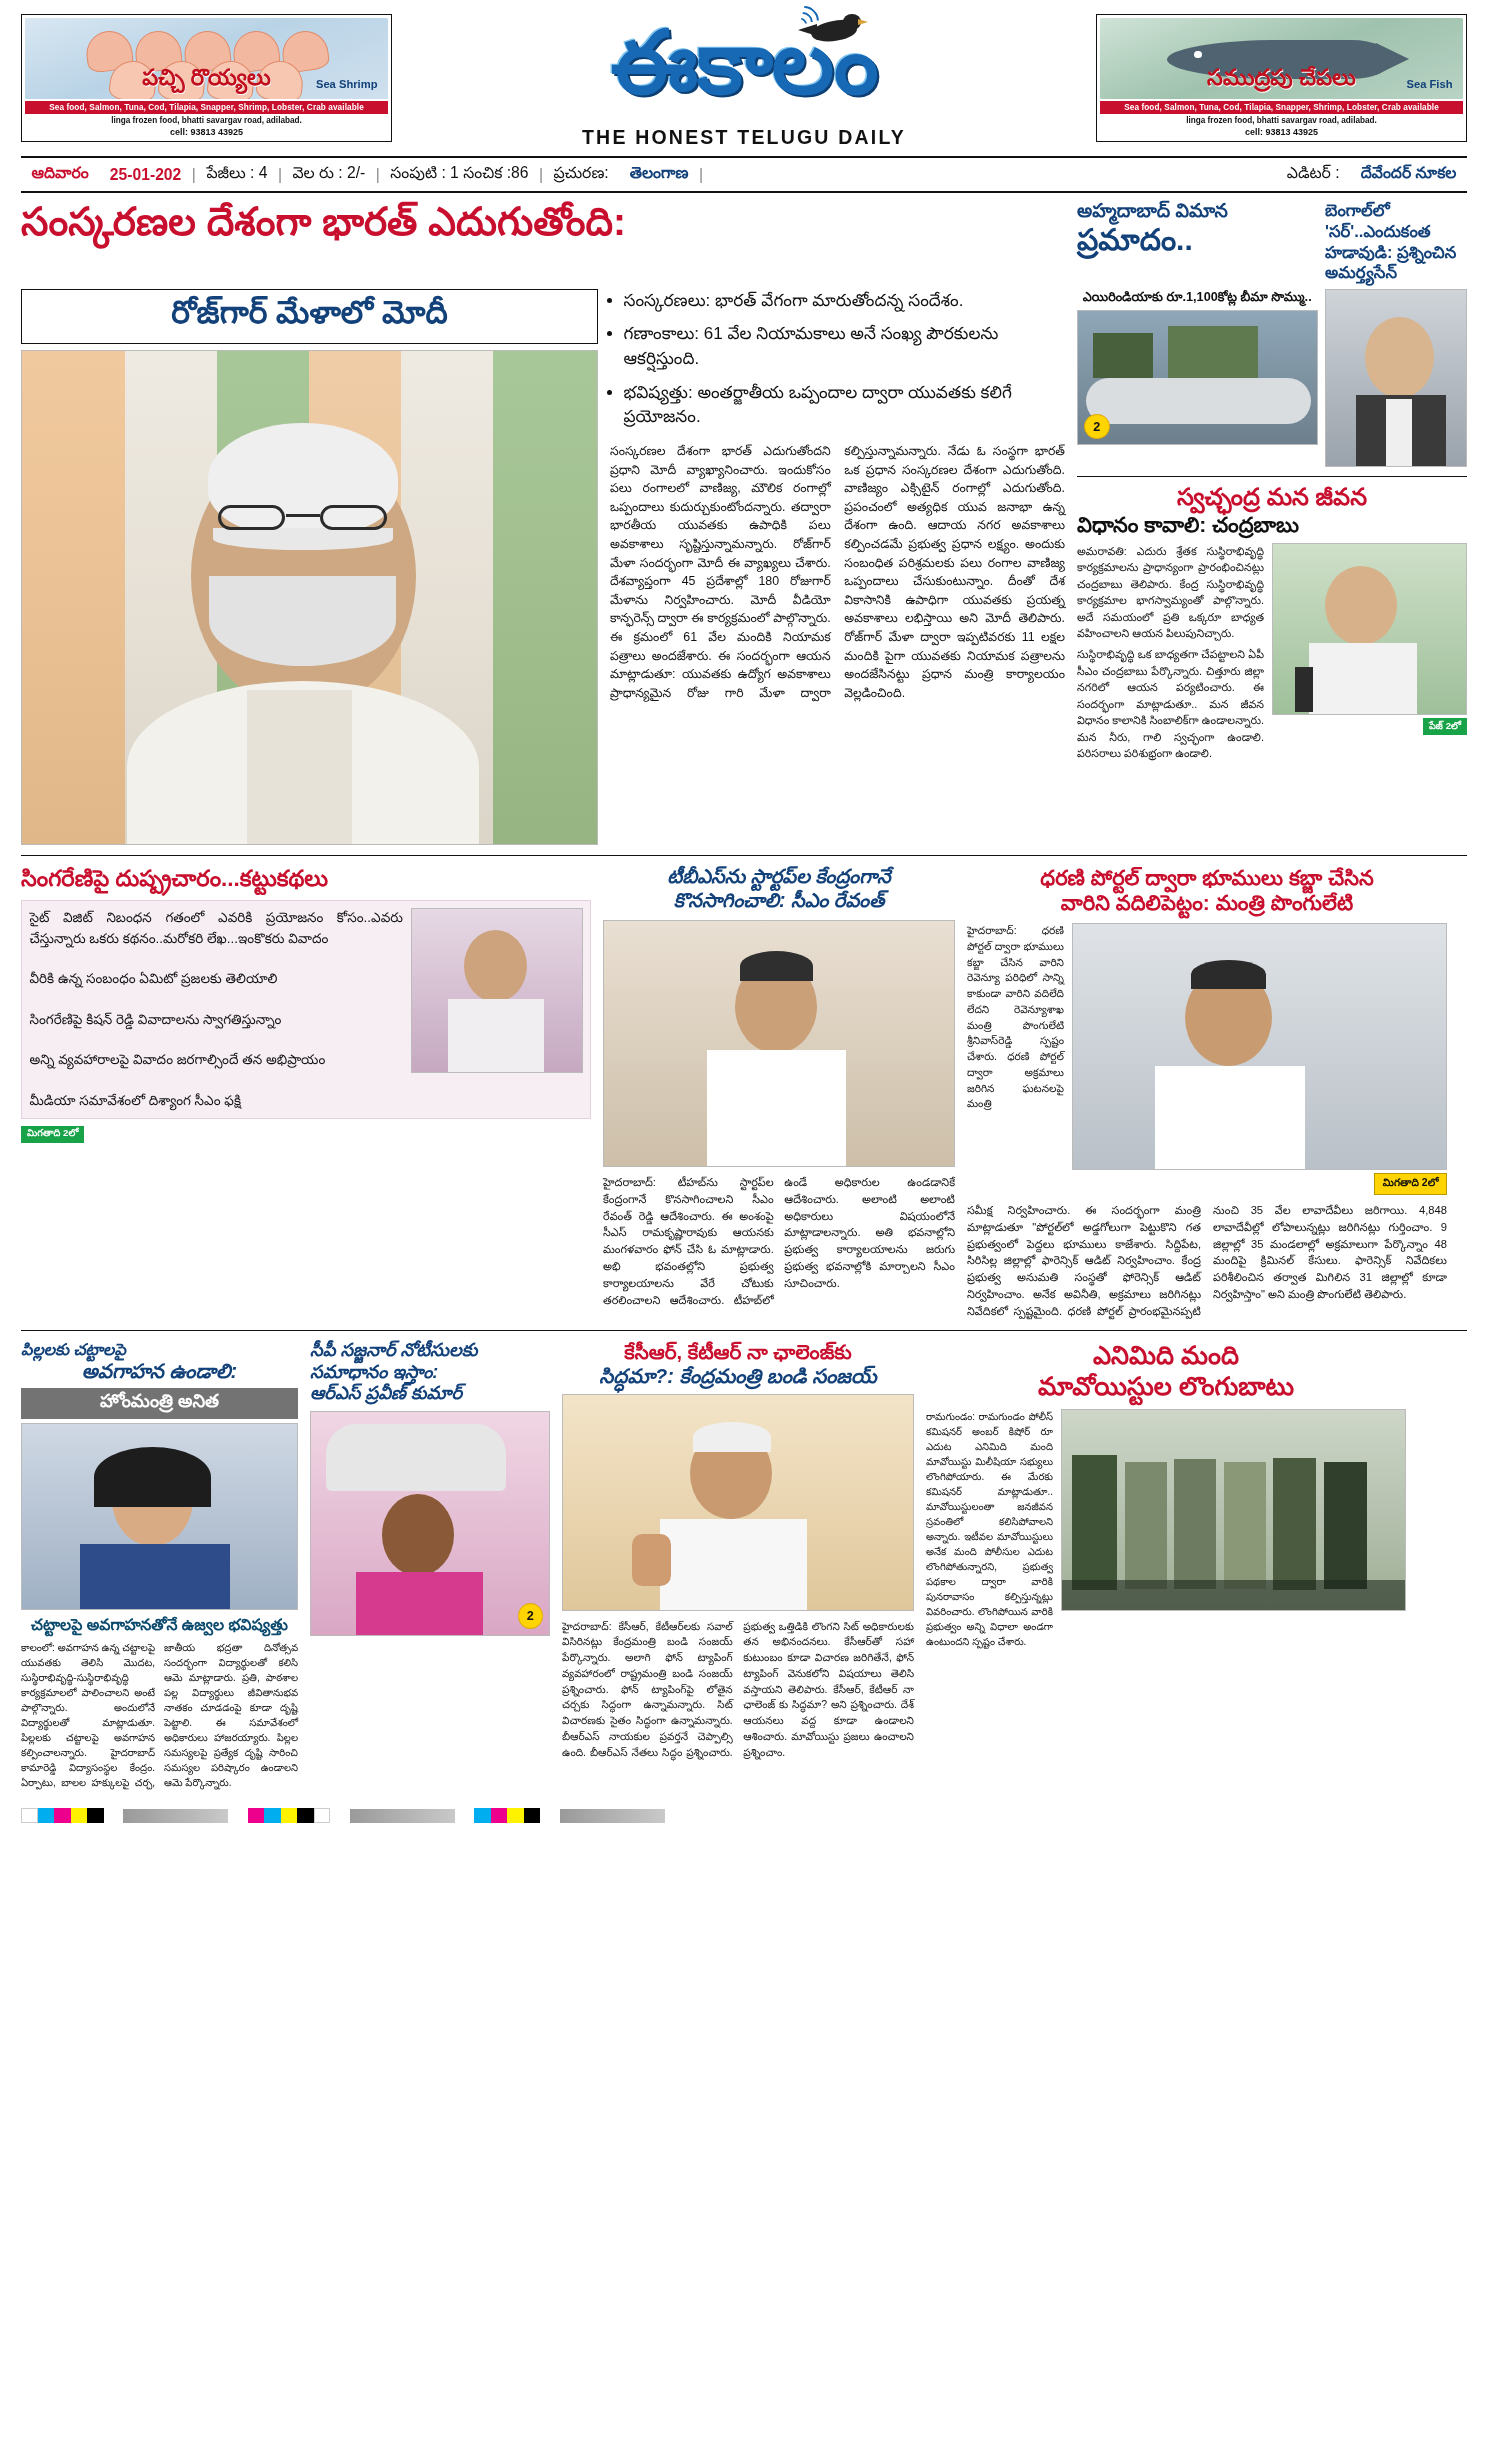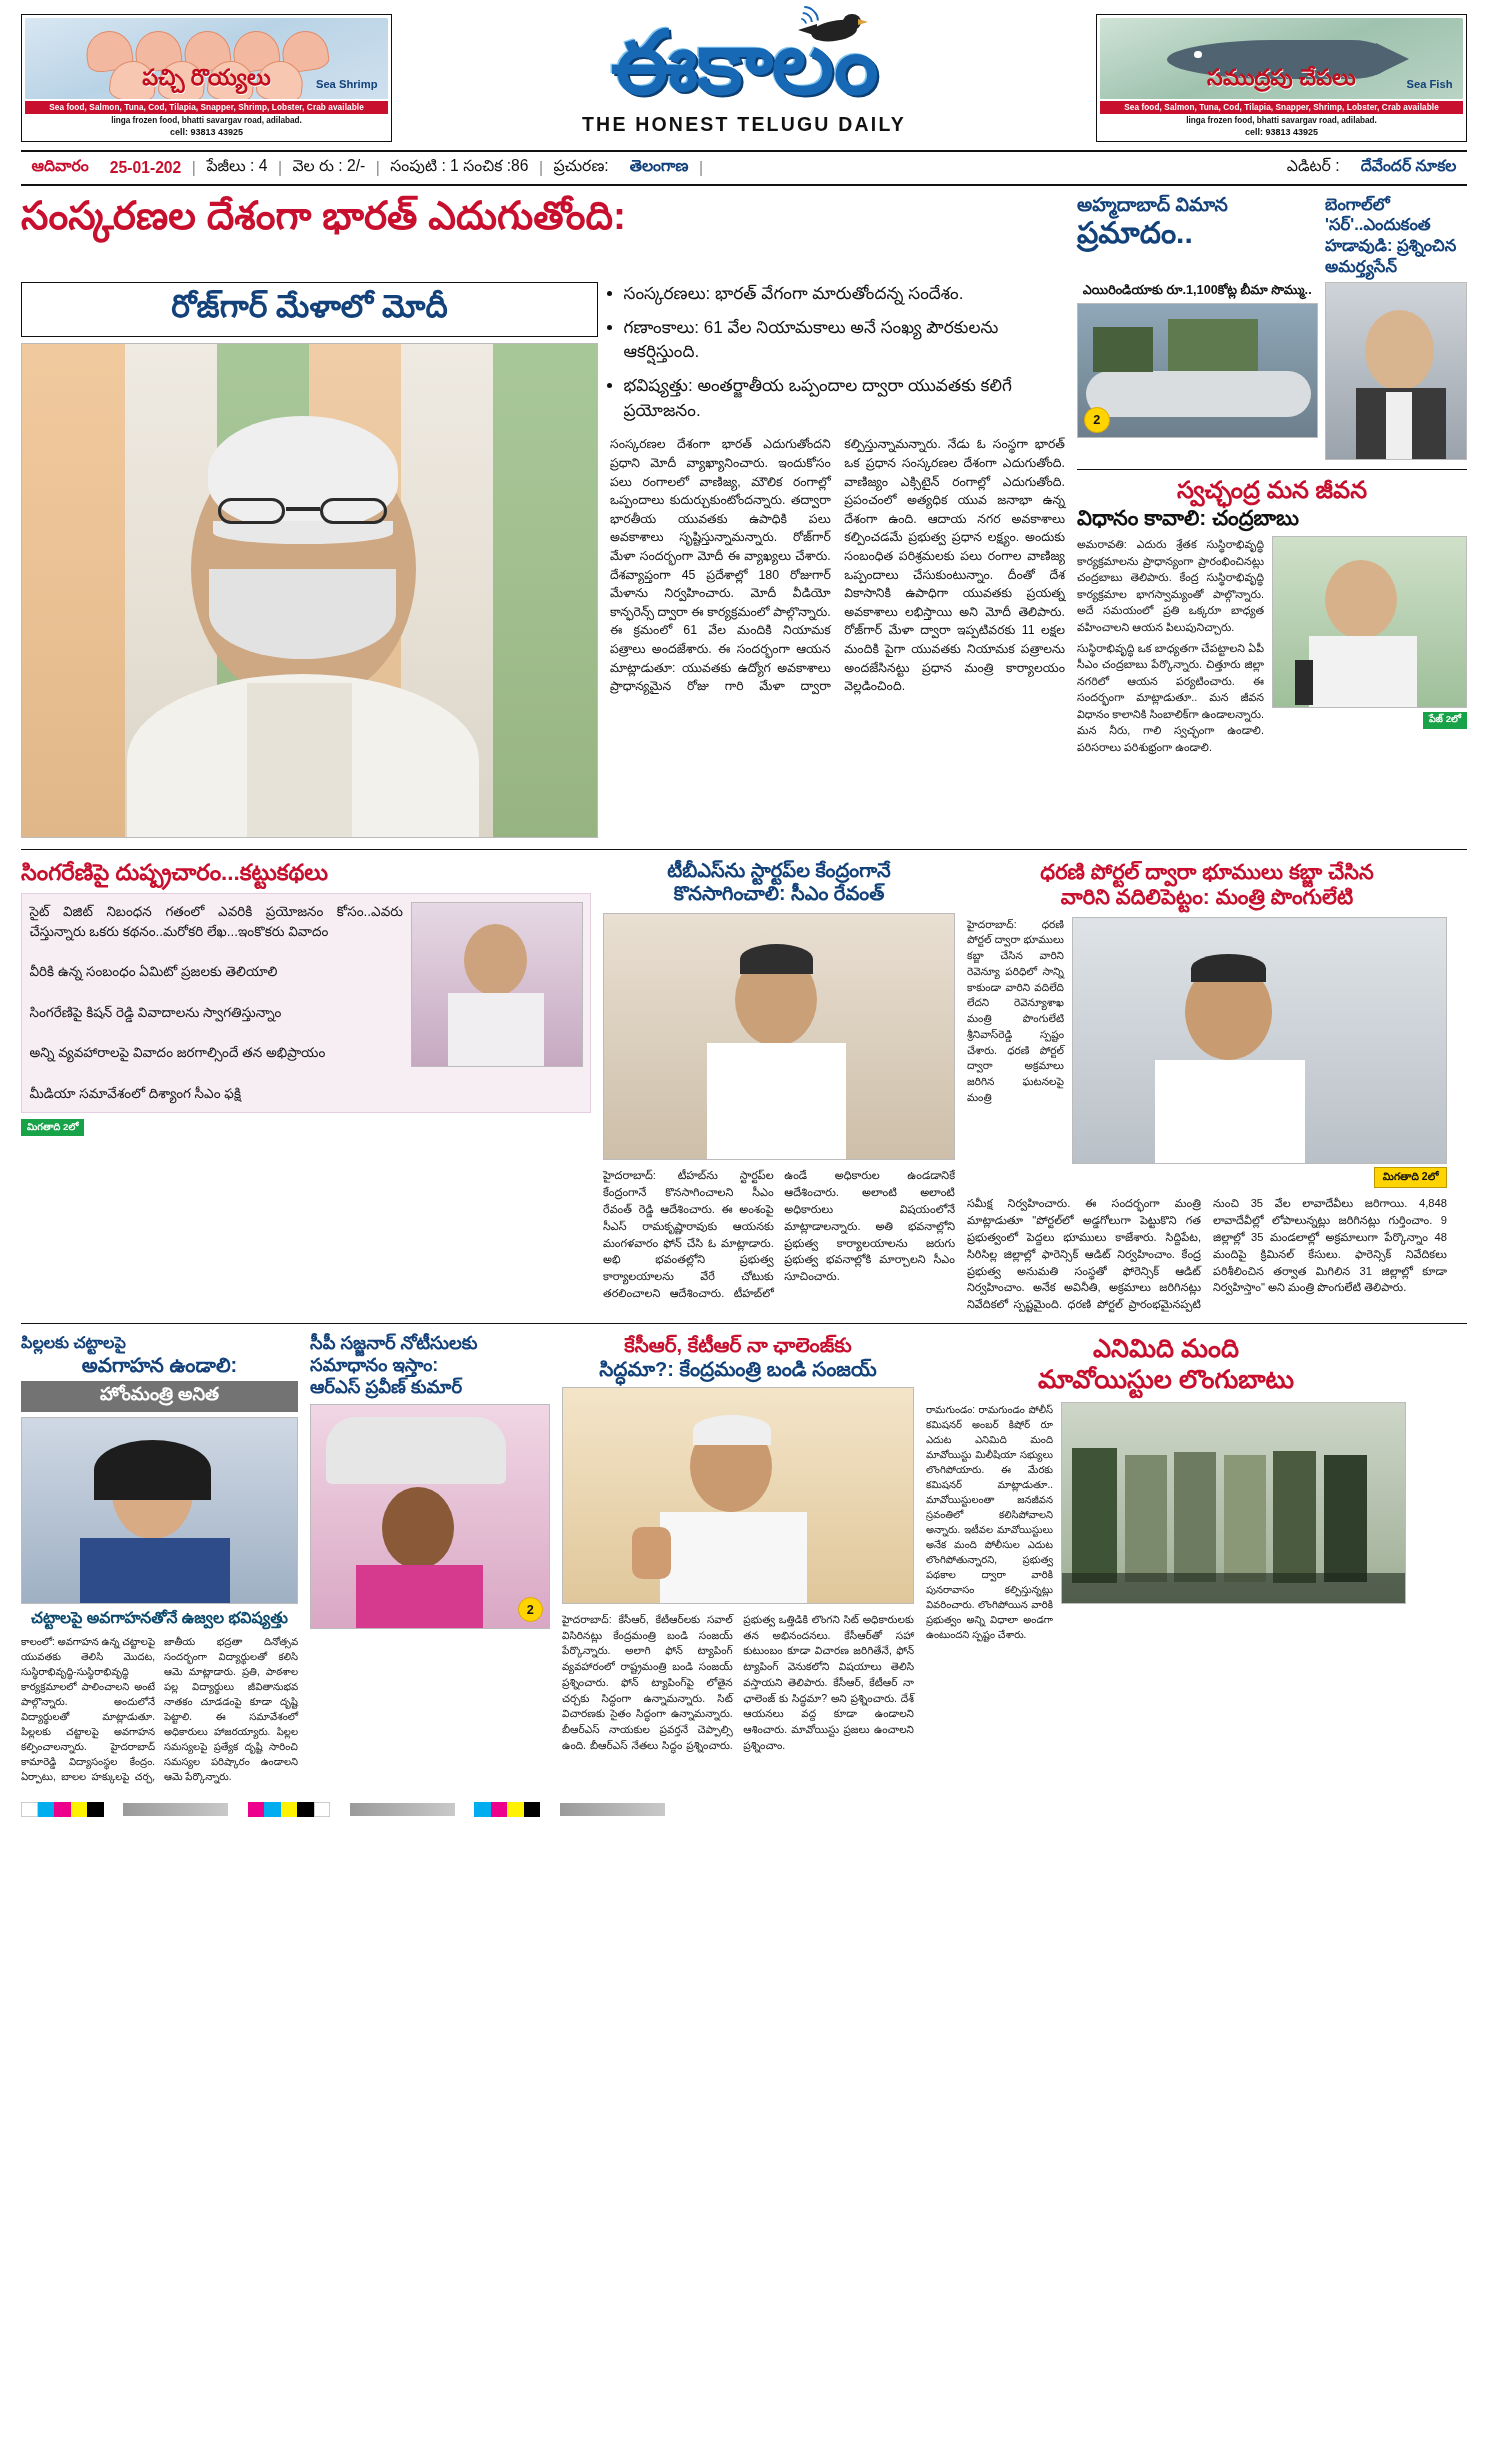--- a/index.html
+++ b/index.html
@@ -31,21 +31,21 @@
   .ad-overlay-te { position:absolute; left:0; right:0; bottom:3px; text-align:center; font-weight:bold;
      font-size:22.5px; color:#c20f1e; text-shadow:0.7px 0.7px 0 #fff; }
   .ad-overlay-en { position:absolute; right:10.5px; bottom:9px; font-size:11.2px; font-weight:bold; color:#13417a; }
   .ad-red { background:#c8102e; color:#fff; font-size:8.2px; font-weight:bold; padding:2.2px 1.5px; margin-top:2.2px; letter-spacing:0.1px;}
   .ad-line2 { font-size:8.2px; font-weight:bold; margin-top:2.2px; }
   .ad-line3 { font-size:9px; font-weight:bold; margin-top:1.5px; }
 
   .logo-wrap { flex:1; text-align:center; position:relative; padding-top:3px; }
   .logo-te { font-size:88px; line-height:1.05; font-weight:bold; color:#1769b5;
      text-shadow: 2.2px 2.2px 0 #0d3f73, -1.5px -1.5px 0 #7ec4ef; letter-spacing:-1.5px; }
-  .logo-sub { font-size:19.5px; letter-spacing:2.2px; font-weight:bold; color:#111; margin-top:4px; }
+  .logo-sub { font-size:19.5px; letter-spacing:2.2px; font-weight:bold; color:#111; margin-top:17px; }
   .bird { position:absolute; right:225px; top:-3px; width:66px; height:43px; }
   .bird .body { position:absolute; left:13.5px; top:10.5px; width:46px; height:19.5px; background:#222; border-radius:50% 40% 45% 55%; transform:rotate(-10deg); }
   .bird .head { position:absolute; left:45px; top:3px; width:18px; height:16.5px; background:#222; border-radius:50%; }
   .bird .beak { position:absolute; left:60px; top:8.2px; width:0;height:0;border-top:3.7px solid transparent;border-bottom:3.7px solid transparent;border-left:10.5px solid #d8a13a; }
   .bird .tail { position:absolute; left:0; top:13.5px; width:0;height:0;border-top:6px solid transparent;border-bottom:6px solid transparent;border-right:19.5px solid #222; }
   .sig-wave { position:absolute; left:-4.5px; top:-7.5px; width:40px; height:30px; }
   .sig-wave i { position:absolute; border:2.2px solid #1769b5; border-radius:50%; border-color:#1769b5 transparent transparent transparent; transform:rotate(45deg); }
   .sig-wave i.a { width:10.5px;height:10.5px; left:3px; top:15px;}
   .sig-wave i.b { width:19.5px;height:19.5px; left:0px; top:9px;}
   .sig-wave i.c { width:28.5px;height:28.5px; left:-3px; top:3px;}
@@ -78,21 +78,21 @@
   .face { position:absolute; border-radius:50%; }
   .modi-photo { height:495px; background:linear-gradient(180deg,#e9e3d8 0%,#ddd5c6 55%,#cfc7b6 100%); }
   .tri-flag { position:absolute; inset:0; background:
      linear-gradient(90deg, rgba(255,153,51,.35) 0 18%, rgba(255,255,255,.25) 18% 34%, rgba(19,136,8,.3) 34% 50%,
      rgba(255,153,51,.3) 50% 66%, rgba(255,255,255,.25) 66% 82%, rgba(19,136,8,.3) 82% 100%); }
 
   
   .cols3 { display:flex; gap:12px; margin-top:9px; }
   .col { flex:1; }
   .sec-head-red { color:#c8102e; font-weight:bold; font-size:22.5px; line-height:1.2; }
-  .sec-head-blue { color:#13417a; font-weight:bold; font-size:22.5px; line-height:1.2; }
+  .sec-head-blue { color:#13417a; font-weight:bold; font-size:22.5px; line-height:1.2;font-style:italic; }
   .sec-head-sm { font-size:19.5px; }
 
   .pink-box { background:#f6eef3; border:0.7px solid #e3cfdd; padding:7.5px; }
 
   
   .colorbar { display:flex; gap:19.5px; align-items:center; padding:7.5px 0 12px 0; margin-top:10.5px; }
   .swatches { display:flex; }
   .swatches i { display:block; width:16.5px; height:15px; }
   .greybar { width:105px; height:13.5px; background:linear-gradient(90deg,#9a9a9a,#c9c9c9); }
   ul.bullets { margin:0; padding-left:13.5px; }

